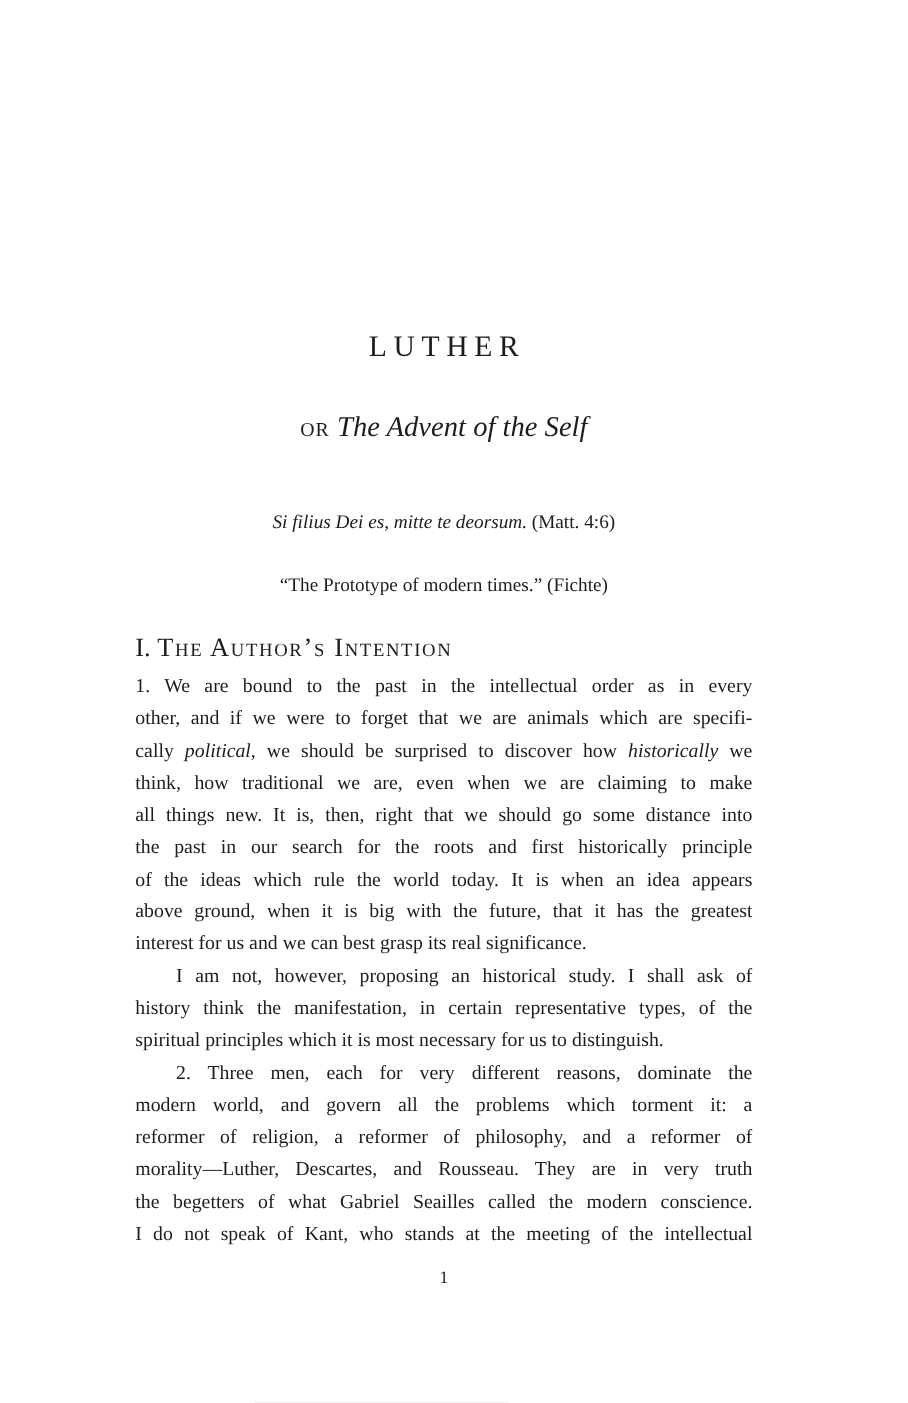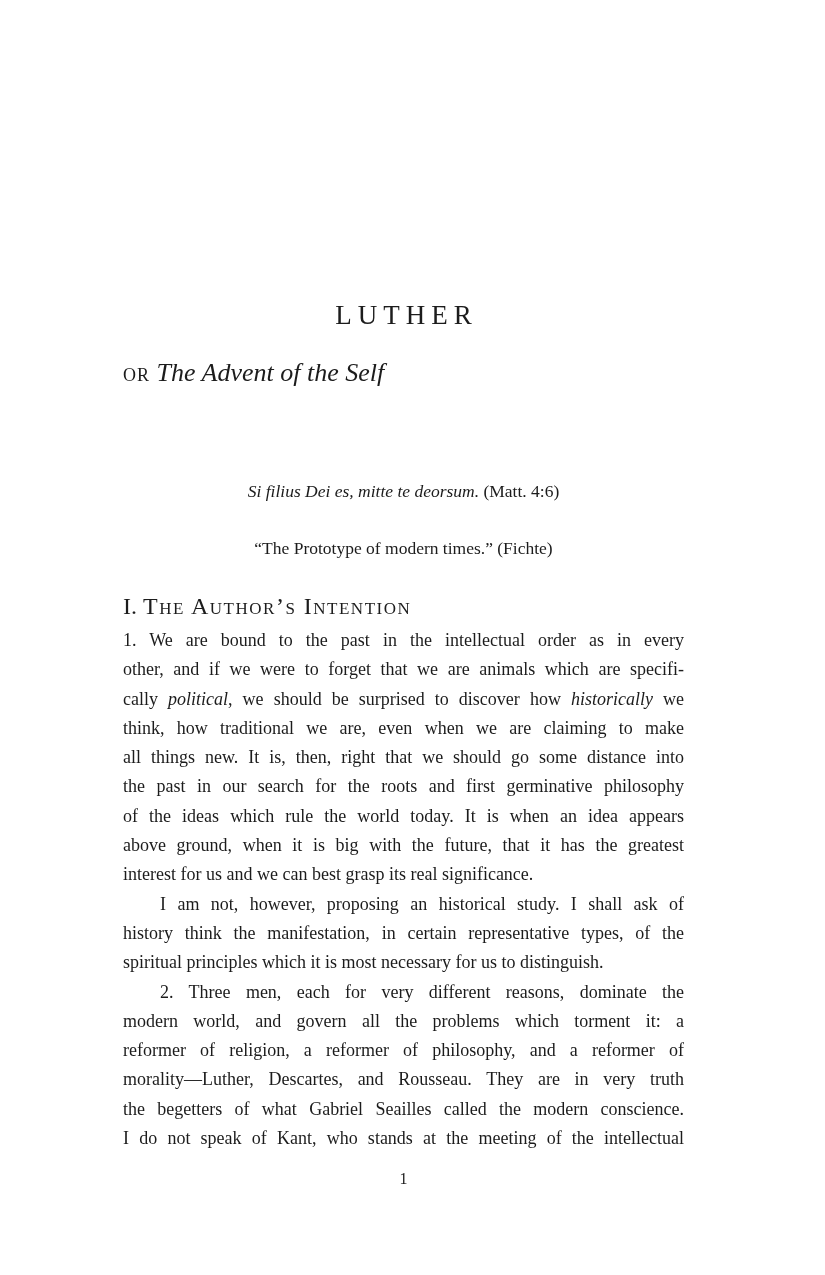--- a/index.html
+++ b/index.html
@@ -19,33 +19,34 @@
   .title {
     margin: 297px 0 0 0;
     font-size: 27px;
     font-weight: normal;
     letter-spacing: 6px;
     text-align: center;
     text-indent: 6px; 
     line-height: 36px;
   }
   .subtitle {
-    margin-top: 23px;
+    margin-top: 38px;
     font-size: 26px;
+    text-align: center;
     line-height: 34px;
   }
   .subtitle .sc { font-variant: small-caps; letter-spacing: 1px; }
   .subtitle .it { font-style: italic; }
   .epigraph {
     margin: 0;
     text-align: center;
     font-size: 17.5px;
     line-height: 24px;
   }
-  .epigraph-1 { margin-top: 89px; }
+  .epigraph-1 { margin-top: 57px; }
   .epigraph-2 { margin-top: 33px; }
   .heading {
     margin: 31px 0 5px 0;
     font-size: 24px;
     font-weight: normal;
     line-height: 30px;
   }
   .heading .sc2 { font-variant: small-caps; letter-spacing: 1.5px; }
   .body-text { font-size: 18px; }
   .para { margin: 0; }
@@ -82,21 +83,21 @@
   <h2 class="heading"><span>I.</span> <span class="sc2">The Author’s Intention</span></h2>
 
   <div class="body-text">
 
     <div class="para">
       <div class="bl">1. We are bound to the past in the intellectual order as in every</div>
       <div class="bl">other, and if we were to forget that we are animals which are specifi-</div>
       <div class="bl">cally <i>political</i>, we should be surprised to discover how <i>historically</i> we</div>
       <div class="bl">think, how traditional we are, even when we are claiming to make</div>
       <div class="bl">all things new. It is, then, right that we should go some distance into</div>
-      <div class="bl">the past in our search for the roots and first germinative philosophy</div>
+      <div class="bl">the past in our search for the roots and first historically principle</div>
       <div class="bl">of the ideas which rule the world today. It is when an idea appears</div>
       <div class="bl">above ground, when it is big with the future, that it has the greatest</div>
       <div class="bl last">interest for us and we can best grasp its real significance.</div>
     </div>
 
     <div class="para">
       <div class="bl ind">I am not, however, proposing an historical study. I shall ask of</div>
       <div class="bl">history think the manifestation, in certain representative types, of the</div>
       <div class="bl last">spiritual principles which it is most necessary for us to distinguish.</div>
     </div>

